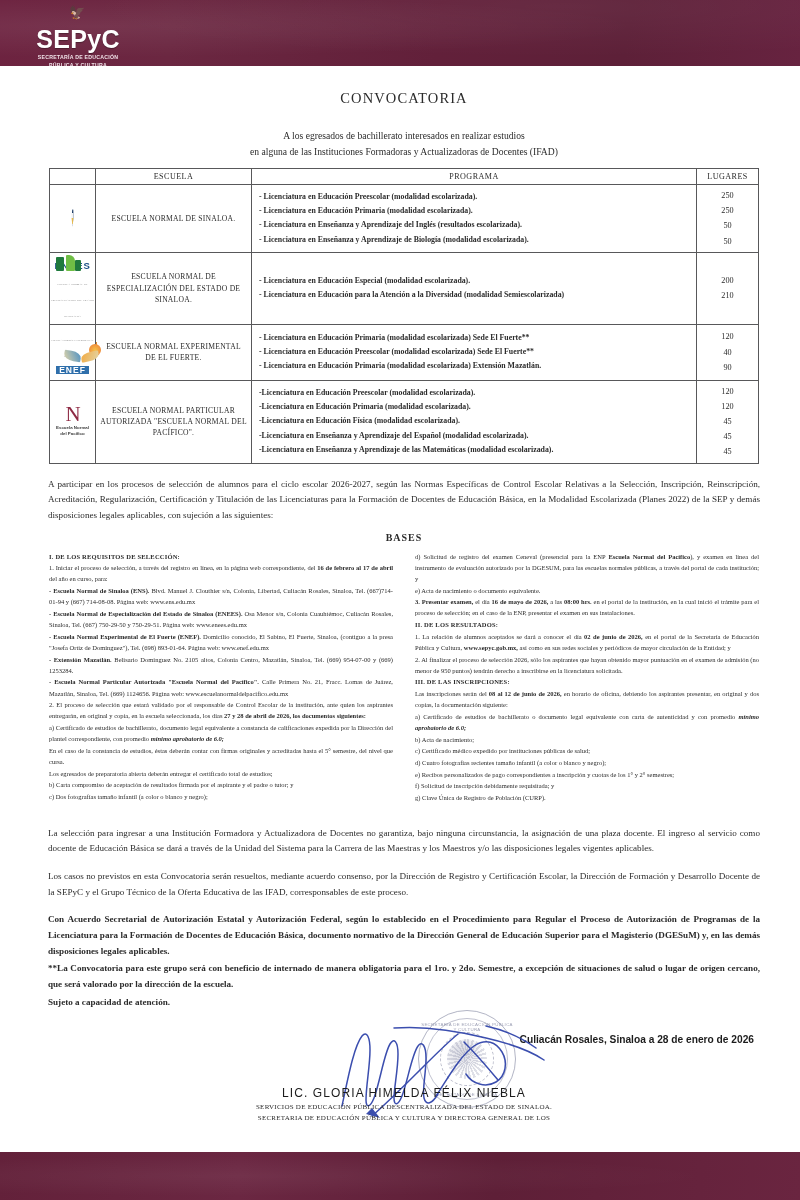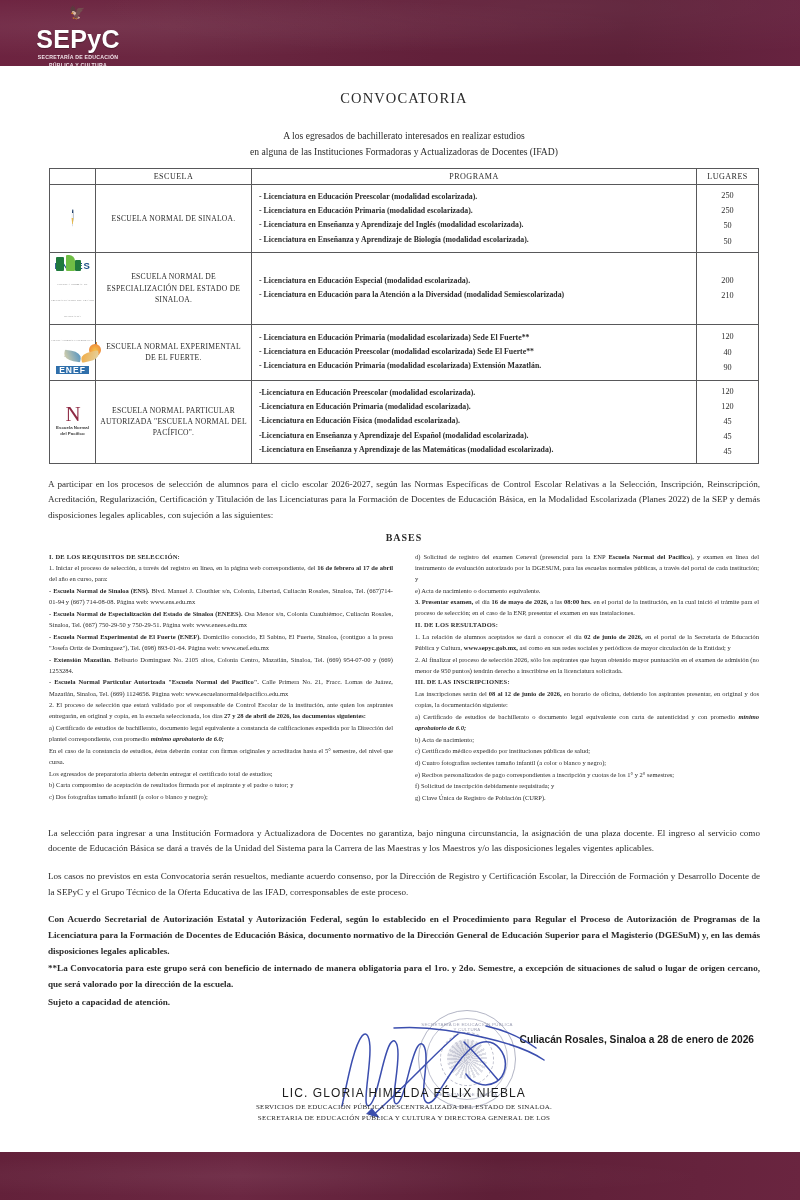--- a/index.html
+++ b/index.html
@@ -500,21 +500,21 @@
         <tr>
           <td class="logo-cell">
             <span class="mlogo">
               <span class="ens-shield"></span>
             </span>
           </td>
           <td class="school-cell">ESCUELA NORMAL DE SINALOA.</td>
           <td class="prog-cell">
             <div class="pline">- Licenciatura en Educación Preescolar (modalidad escolarizada).</div>
             <div class="pline">- Licenciatura en Educación Primaria (modalidad escolarizada).</div>
-            <div class="pline">- Licenciatura en Enseñanza y Aprendizaje del Inglés  (modalidad  escolarizada).</div>
+            <div class="pline">- Licenciatura en Enseñanza y Aprendizaje del Inglés  (resultados  escolarizada).</div>
             <div class="pline">- Licenciatura en Enseñanza y Aprendizaje de Biología (modalidad escolarizada).</div>
           </td>
           <td class="seats-cell">
             <span class="sline">250</span>
             <span class="sline">250</span>
             <span class="sline">50</span>
             <span class="sline">50</span>
           </td>
         </tr>
 

